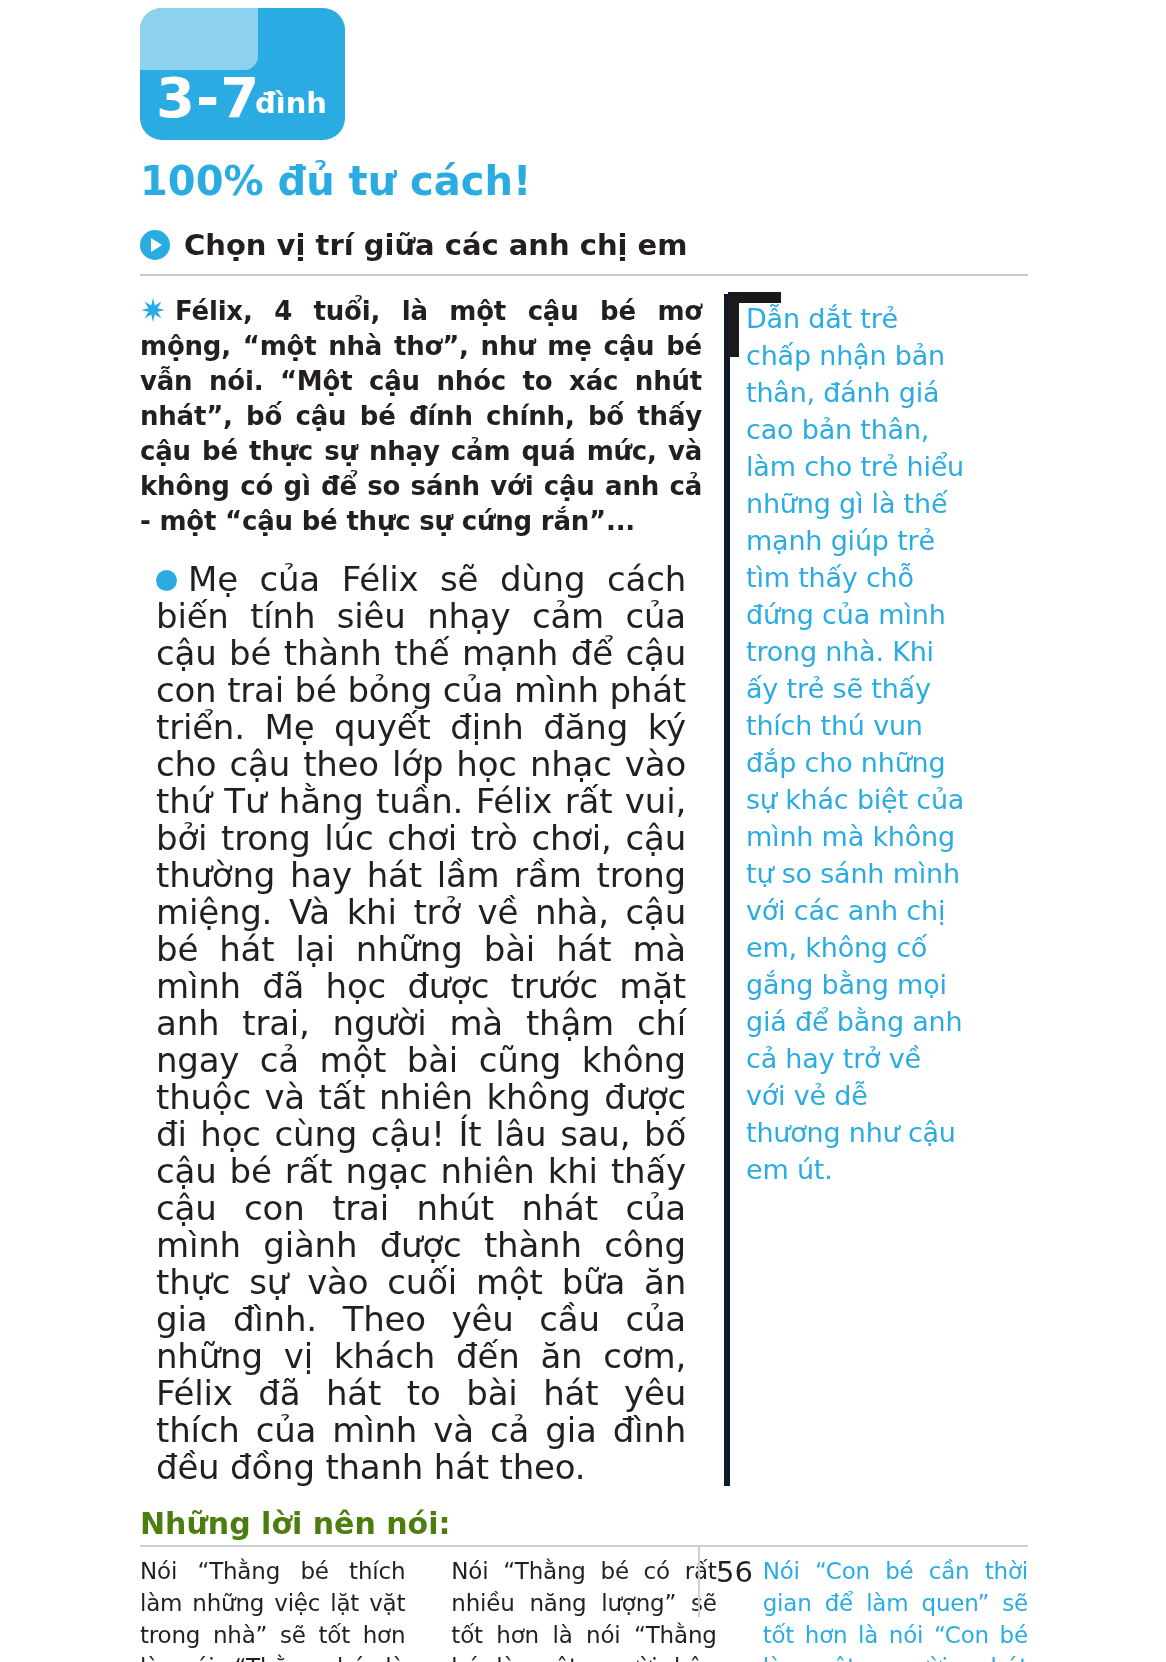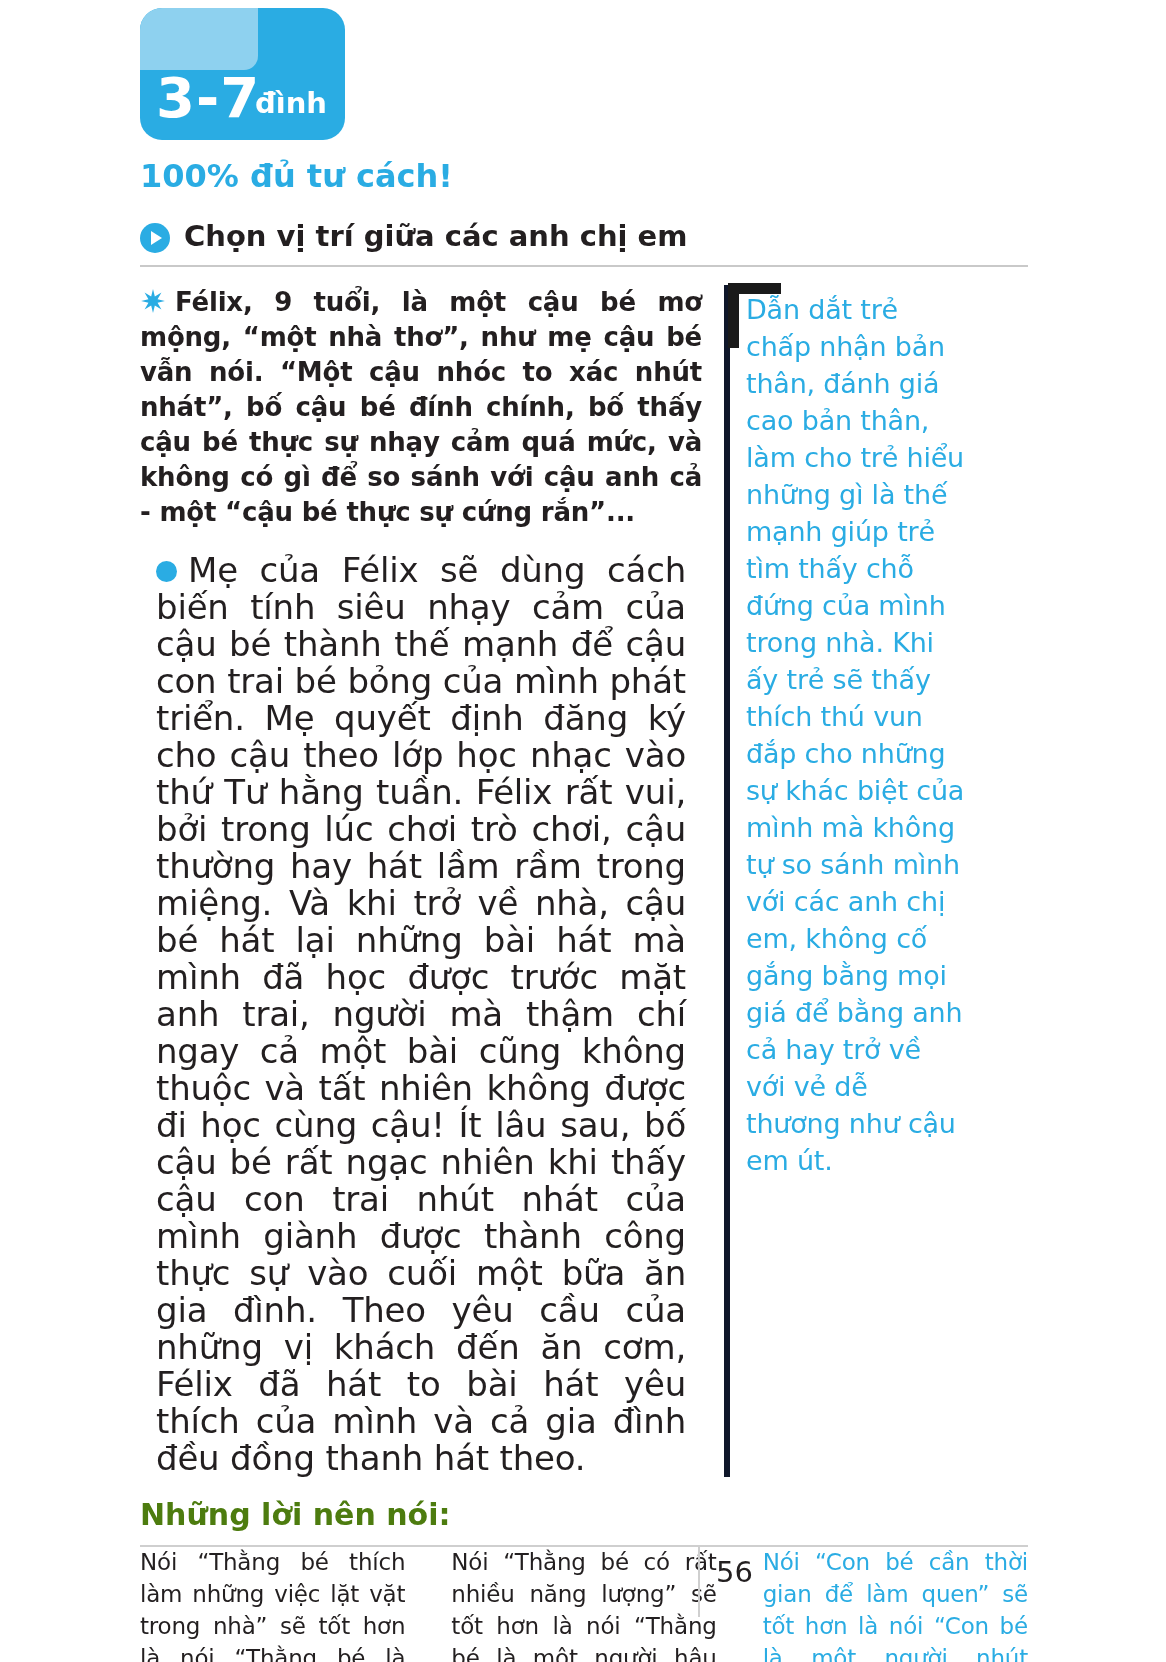--- a/index.html
+++ b/index.html
@@ -17,22 +17,22 @@
   .badge { position: relative; width: 205px; height: 132px; margin-top: 8px; }
   .badge-dark { position: absolute; inset: 0; background: #2aace3; border-radius: 22px; }
   .badge-light { position: absolute; top: 0; left: 0; width: 118px; height: 62px;
                  background: #8ed1ef; border-radius: 22px 0 14px 0; }
   .badge-range { position: absolute; left: 16px; bottom: 14px; color: #fff;
                  font-weight: bold; font-size: 56px; letter-spacing: 1px; line-height: 1; }
   .badge-unit  { position: absolute; right: 18px; bottom: 22px; color: #fff;
                  font-weight: bold; font-size: 29px; line-height: 1; }
 
   
-  .title { color: #2aace3; font-size: 32px; font-weight: bold; margin: 18px 0 12px; line-height: 1.15; }
-  .subtitle-row { display: flex; align-items: flex-end; gap: 14px; margin-top: 24px; }
+  .title { color: #2aace3; font-size: 40px; font-weight: bold; margin: 18px 0 12px; line-height: 1.15; }
+  .subtitle-row { display: flex; align-items: center; gap: 14px; margin-top: 24px; }
   .play-icon { width: 30px; height: 30px; border-radius: 50%; background: #2aace3;
                display: flex; align-items: center; justify-content: center; flex: 0 0 30px; }
   .play-tri { width: 0; height: 0; border-left: 11px solid #fff;
               border-top: 7px solid transparent; border-bottom: 7px solid transparent; margin-left: 3px; }
   .subtitle { font-size: 29px; font-weight: bold; }
   .rule { border: none; border-top: 2px solid #c9c9c9; margin: 12px 0 0; }
 
   
   .main { display: flex; margin-top: 18px; align-items: stretch; }
   .left-col { width: 562px; flex: 0 0 562px; }
@@ -84,21 +84,21 @@
     <span class="subtitle">Chọn vị trí giữa các anh chị em</span>
   </div>
 
   <hr class="rule">
 
   <div class="main">
     <div class="left-col">
       <p class="lead">
         <span class="star-icon"><svg viewBox="0 0 24 24" width="26" height="26">
               <polygon fill="#2aace3" points="23,12 16.2,13.7 19.8,19.8 13.7,16.2 12,23 10.3,16.2 4.2,19.8 7.8,13.7 1,12 7.8,10.3 4.2,4.2 10.3,7.8 12,1 13.7,7.8 19.8,4.2 16.2,10.3"></polygon>
-            </svg></span><span>Félix, 9 tuổi, là một cậu bé mơ mộng, “một nhà thơ”, như mẹ cậu bé vẫn nói. “Một cậu nhóc to xác nhút nhát”, bố cậu bé đính chính, bố thấy cậu bé thực sự nhạy cảm quá mức, và không có gì để so sánh với cậu anh cả - một “cậu bé thực sự cứng rắn”...</span>
+            </svg></span><span>Félix, 4 tuổi, là một cậu bé mơ mộng, “một nhà thơ”, như mẹ cậu bé vẫn nói. “Một cậu nhóc to xác nhút nhát”, bố cậu bé đính chính, bố thấy cậu bé thực sự nhạy cảm quá mức, và không có gì để so sánh với cậu anh cả - một “cậu bé thực sự cứng rắn”...</span>
       </p>
       <p class="body-p">
         <span class="dot-icon"></span><span>Mẹ của Félix sẽ dùng cách biến tính siêu nhạy cảm của cậu bé thành thế mạnh để cậu con trai bé bỏng của mình phát triển. Mẹ quyết định đăng ký cho cậu theo lớp học nhạc vào thứ Tư hằng tuần. Félix rất vui, bởi trong lúc chơi trò chơi, cậu thường hay hát lầm rầm trong miệng. Và khi trở về nhà, cậu bé hát lại những bài hát mà mình đã học được trước mặt anh trai, người mà thậm chí ngay cả một bài cũng không thuộc và tất nhiên không được đi học cùng cậu! Ít lâu sau, bố cậu bé rất ngạc nhiên khi thấy cậu con trai nhút nhát của mình giành được thành công thực sự vào cuối một bữa ăn gia đình. Theo yêu cầu của những vị khách đến ăn cơm, Félix đã hát to bài hát yêu thích của mình và cả gia đình đều đồng thanh hát theo.</span>
       </p>
     </div>
 
     <div class="sidebar">
       <div class="bracket"></div>
       <p class="sidebar-text">Dẫn dắt trẻ chấp nhận bản thân, đánh giá cao bản thân, làm cho trẻ hiểu những gì là thế mạnh giúp trẻ tìm thấy chỗ đứng của mình trong nhà. Khi ấy trẻ sẽ thấy thích thú vun đắp cho những sự khác biệt của mình mà không tự so sánh mình với các anh chị em, không cố gắng bằng mọi giá để bằng anh cả hay trở về với vẻ dễ thương như cậu em út.</p>
     </div>

